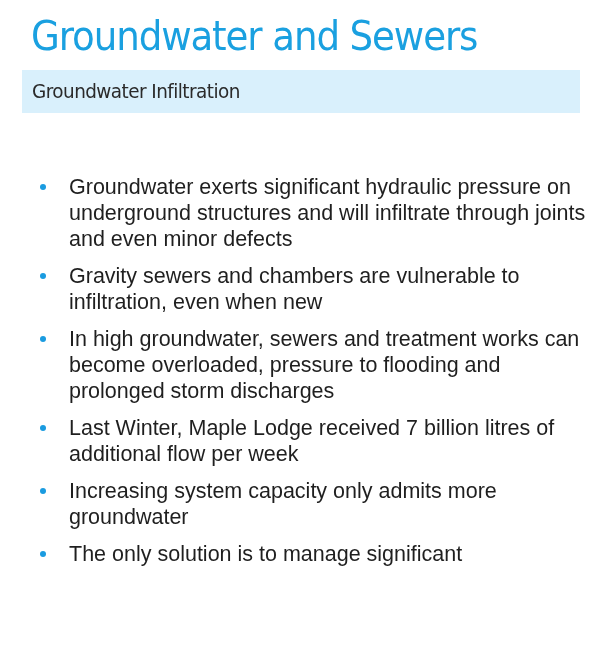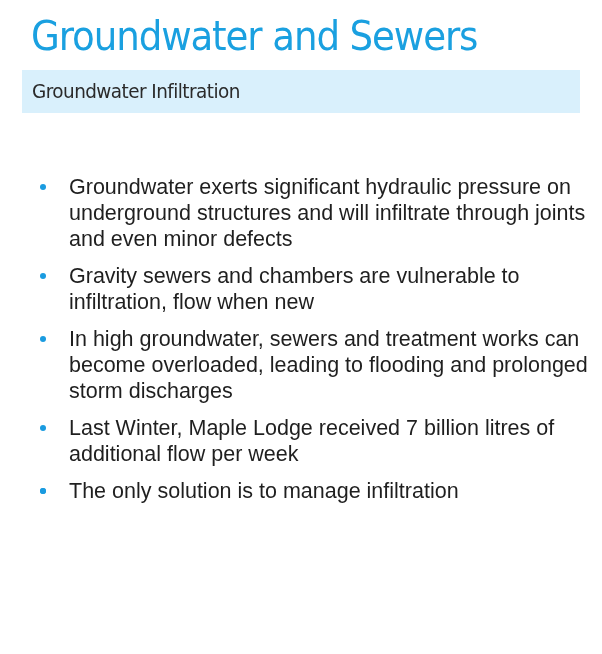--- a/index.html
+++ b/index.html
@@ -87,30 +87,31 @@
   <div class="subtitle">Groundwater Infiltration</div>
 </div>
 
 <ul class="bullets">
   <li class="bullet-item">
     <span class="bullet-dot"></span>
     <span>Groundwater exerts significant hydraulic pressure on underground structures and will infiltrate through joints and even minor defects</span>
   </li>
   <li class="bullet-item">
     <span class="bullet-dot"></span>
-    <span>Gravity sewers and chambers are vulnerable to infiltration, flow when new</span>
+    <span>Gravity sewers and chambers are vulnerable to infiltration, even when new</span>
   </li>
   <li class="bullet-item">
     <span class="bullet-dot"></span>
-    <span>In high groundwater, sewers and treatment works can become overloaded, leading to flooding and prolonged storm discharges</span>
+    <span>In high groundwater, sewers and treatment works can become overloaded, pressure to flooding and prolonged storm discharges</span>
   </li>
   <li class="bullet-item">
     <span class="bullet-dot"></span>
     <span>Last Winter, Maple Lodge received 7 billion litres of additional flow per week</span>
   </li>
   <li class="bullet-item">
     <span class="bullet-dot"></span>
+    <span>Increasing system capacity only admits more groundwater</span>
   </li>
   <li class="bullet-item">
     <span class="bullet-dot"></span>
-    <span>The only solution is to manage infiltration</span>
+    <span>The only solution is to manage significant</span>
   </li>
 </ul>
 
 </body></html>

